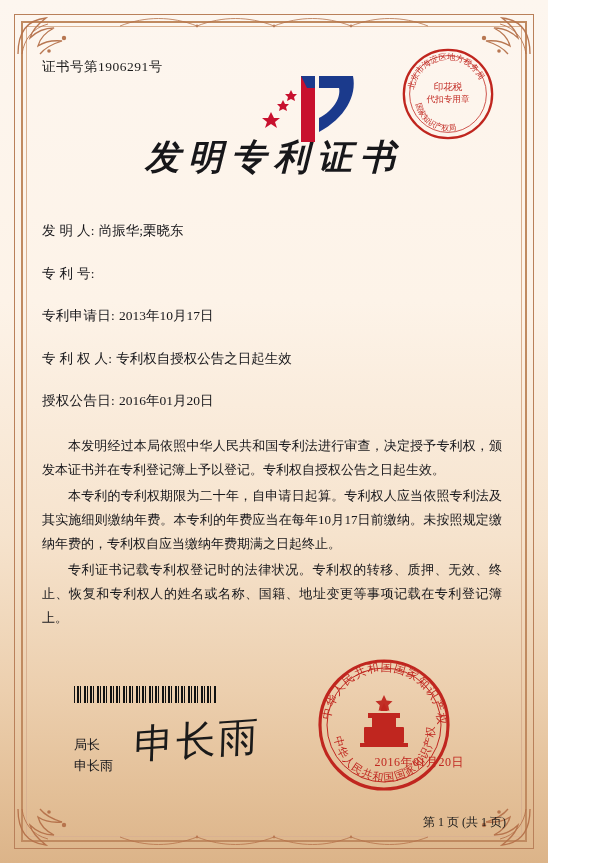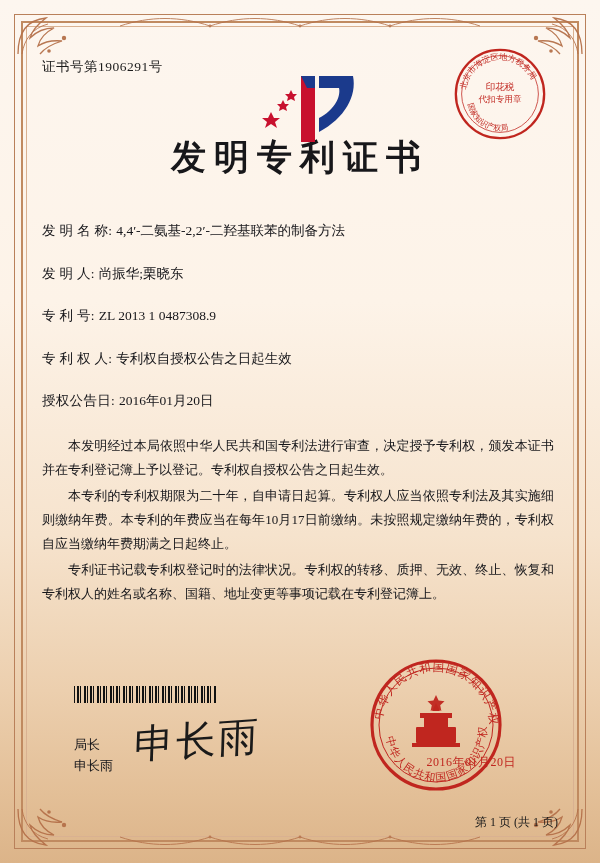--- a/index.html
+++ b/index.html
@@ -5,21 +5,21 @@
   html, body {
     margin: 0;
     padding: 0;
     background: #ffffff;
   }
   body {
     font-family: "Liberation Serif", "DejaVu Serif", serif;
   }
   .page {
     position: relative;
-    width: 600px;
+    width: 548px;
     height: 863px;
     overflow: hidden;
     background: linear-gradient(to bottom,
         #fdf6ef 0%,
         #fdf3e8 35%,
         #f6e3cd 62%,
         #eccfae 80%,
         #e3bf97 92%,
         #dcb489 100%);
     box-sizing: border-box;
@@ -100,20 +100,21 @@
   .seal-top svg { width: 100%; height: 100%; display:block; }
 
   .title {
     text-align: center;
     font-size: 35px;
     font-weight: bold;
     letter-spacing: 8px;
     color: #17171a;
     margin-top: 58px;
     font-family: "Liberation Serif", "DejaVu Serif", serif;
+    font-style: italic;
   }
   .fields {
     margin-top: 40px;
     font-size: 13.5px;
     color: #16161a;
   }
   .field {
     display: flex;
     align-items: baseline;
     margin-bottom: 23px;
@@ -285,30 +286,29 @@
         </text>
         <text x="50" y="46" text-anchor="middle" font-size="10" fill="#c0261f" font-family="'Liberation Serif',serif">印花税</text>
         <text x="50" y="58" text-anchor="middle" font-size="9" fill="#c0261f" font-family="'Liberation Serif',serif">代扣专用章</text>
       </svg>
     </div>
 
     <div class="title">发明专利证书</div>
 
     <div class="fields">
       <div class="field">
-        <span class="label">发 明 名 称:</span>
-        <span class="value">4,4′-二氨基-2,2′-二羟基联苯的制备方法</span>
-      </div>
-      <div class="field">
         <span class="label">发 明 人:</span>
         <span class="value">尚振华;栗晓东</span>
       </div>
       <div class="field">
         <span class="label">专 利 号:</span>
-        <span class="value">ZL 2013 1 0487308.9</span>
+      </div>
+      <div class="field">
+        <span class="label">专利申请日:</span>
+        <span class="value">2013年10月17日</span>
       </div>
       <div class="field">
         <span class="label">专 利 权 人:</span>
         <span class="value">专利权自授权公告之日起生效</span>
       </div>
       <div class="field">
         <span class="label">授权公告日:</span>
         <span class="value">2016年01月20日</span>
       </div>
     </div>

